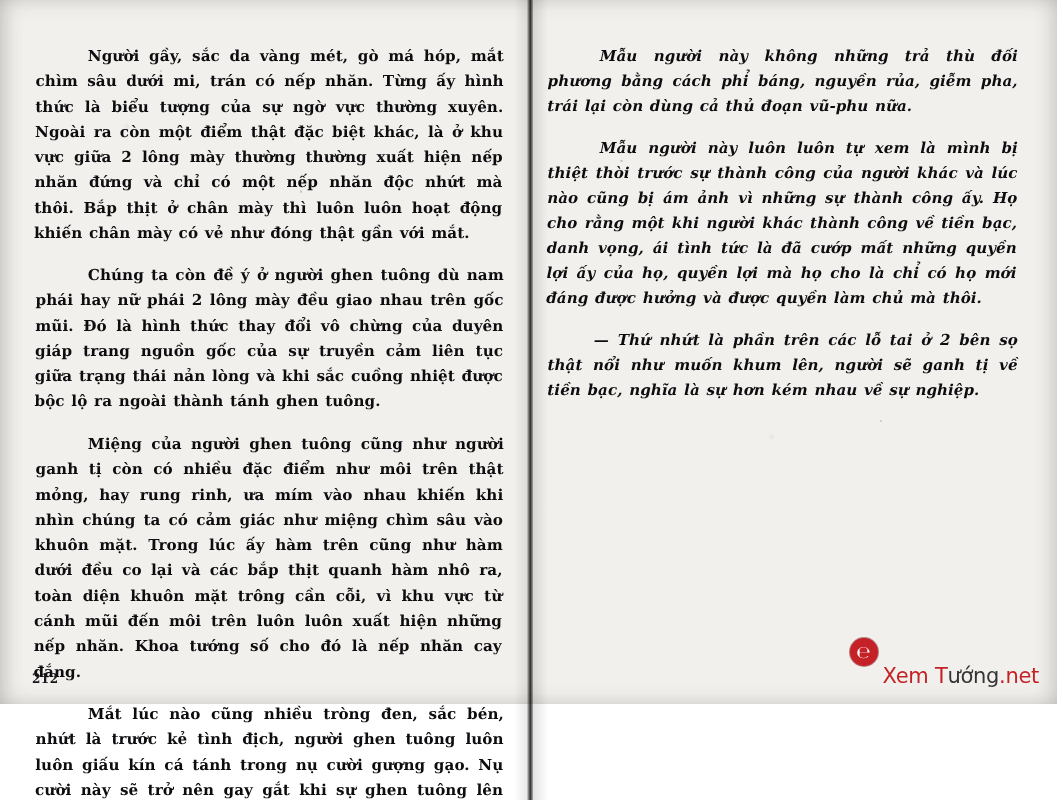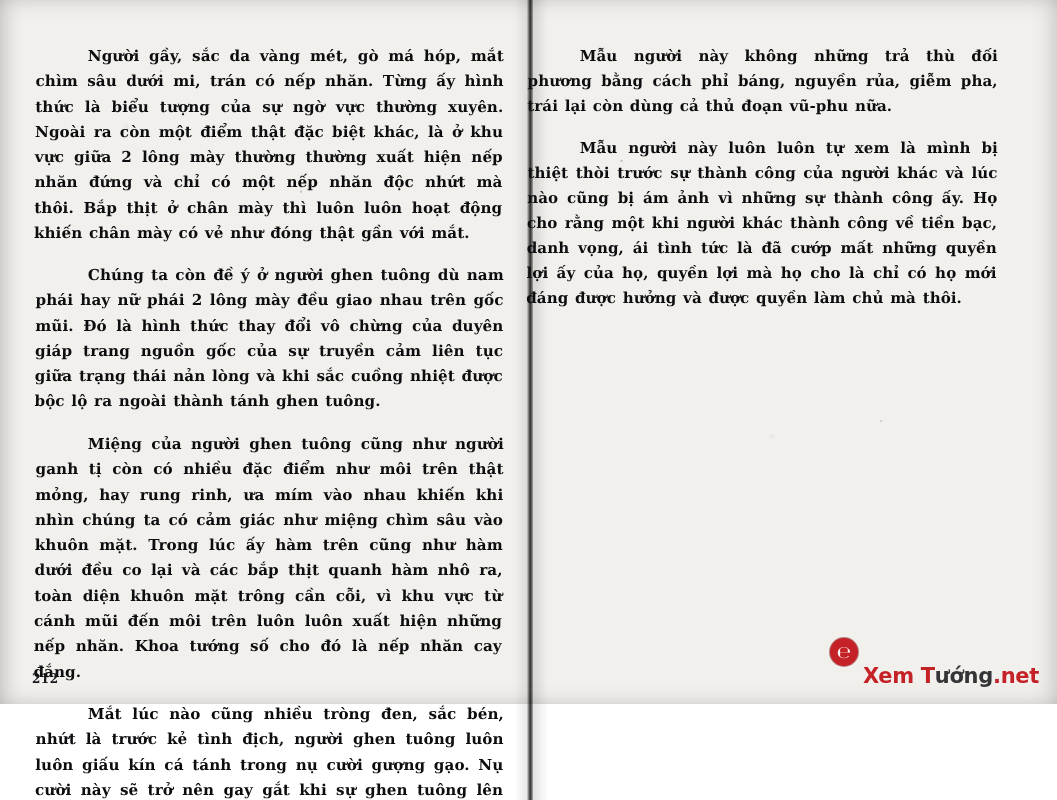--- a/index.html
+++ b/index.html
@@ -59,21 +59,21 @@
     background: linear-gradient(to right, rgba(0,0,0,0) 0%, rgba(0,0,0,0.10) 45%, rgba(0,0,0,0.10) 60%, rgba(0,0,0,0) 100%);
     pointer-events: none;
   }
 
   .col {
     position: absolute;
     top: 44px;
     box-sizing: border-box;
   }
   #col-left  { left: 36px;  width: 468px; }
-  #col-right { left: 528px; width: 470px; }
+  #col-right { left: 548px; width: 470px; font-style: italic; }
 
   p.para {
     margin: 0 0 17px 0;
     text-indent: 52px;
     font-family: "DejaVu Serif", serif;
     font-size: 15.1px;
     line-height: 25.3px;
     color: #0d0d10;
     text-align: justify;
     letter-spacing: 0.1px;
@@ -121,21 +121,21 @@
     color: #ffffff;
     font-family: "DejaVu Sans", sans-serif;
     font-size: 17px;
     font-weight: 700;
     line-height: 1;
     box-shadow: 0 0 0 1px rgba(120,10,12,0.5);
   }
   #watermark .wm-text {
     font-family: "DejaVu Sans", sans-serif;
     font-size: 21px;
-    font-weight: 700;
+    font-weight: 400;
     color: #c2171c;
     letter-spacing: -0.3px;
     margin-top: 48px;
   }
   #watermark .wm-text .wm-dim { color: #2b2b2e; }
 
   
   .speck {
     position: absolute;
     background: rgba(0,0,0,0.18);
@@ -155,20 +155,21 @@
     <p class="para">Người gầy, sắc da vàng mét, gò má hóp, mắt chìm sâu dưới mi, trán có nếp nhăn. Từng ấy hình thức là biểu tượng của sự ngờ vực thường xuyên. Ngoài ra còn một điểm thật đặc biệt khác, là ở khu vực giữa 2 lông mày thường thường xuất hiện nếp nhăn đứng và chỉ có một nếp nhăn độc nhứt mà thôi. Bắp thịt ở chân mày thì luôn luôn hoạt động khiến chân mày có vẻ như đóng thật gần với mắt.</p>
     <p class="para">Chúng ta còn đề ý ở người ghen tuông dù nam phái hay nữ phái 2 lông mày đều giao nhau trên gốc mũi. Đó là hình thức thay đổi vô chừng của duyên giáp trang nguồn gốc của sự truyền cảm liên tục giữa trạng thái nản lòng và khi sắc cuồng nhiệt được bộc lộ ra ngoài thành tánh ghen tuông.</p>
     <p class="para">Miệng của người ghen tuông cũng như người ganh tị còn có nhiều đặc điểm như môi trên thật mỏng, hay rung rinh, ưa mím vào nhau khiến khi nhìn chúng ta có cảm giác như miệng chìm sâu vào khuôn mặt. Trong lúc ấy hàm trên cũng như hàm dưới đều co lại và các bắp thịt quanh hàm nhô ra, toàn diện khuôn mặt trông cần cỗi, vì khu vực từ cánh mũi đến môi trên luôn luôn xuất hiện những nếp nhăn. Khoa tướng số cho đó là nếp nhăn cay đắng.</p>
     <p class="para">Mắt lúc nào cũng nhiều tròng đen, sắc bén, nhứt là trước kẻ tình địch, người ghen tuông luôn luôn giấu kín cá tánh trong nụ cười gượng gạo. Nụ cười này sẽ trở nên gay gắt khi sự ghen tuông lên đến độ cao.</p>
 
   </div>
 
   <div class="col" id="col-right">
     <p class="para">Mẫu người này không những trả thù đối phương bằng cách phỉ báng, nguyền rủa, giễm pha, trái lại còn dùng cả thủ đoạn vũ-phu nữa.</p>
     <p class="para">Mẫu người này luôn luôn tự xem là mình bị thiệt thòi trước sự thành công của người khác và lúc nào cũng bị ám ảnh vì những sự thành công ấy. Họ cho rằng một khi người khác thành công về tiền bạc, danh vọng, ái tình tức là đã cướp mất những quyền lợi ấy của họ, quyền lợi mà họ cho là chỉ có họ mới đáng được hưởng và được quyền làm chủ mà thôi.</p>
+    <p class="para dash">— Thứ nhứt là phần trên các lỗ tai ở 2 bên sọ thật nổi như muốn khum lên, người sẽ ganh tị về tiền bạc, nghĩa là sự hơn kém nhau về sự nghiệp.</p>
   </div>
 
   <div id="page-number">212</div>
 
   <div id="watermark">
     <span class="wm-badge">℮</span>
     <span class="wm-text"><span>Xem T</span><span class="wm-dim">ướng</span><span>.net</span></span>
   </div>
 
   <div class="speck" style="left:160px; top:70px; width:2px; height:2px;"></div>

